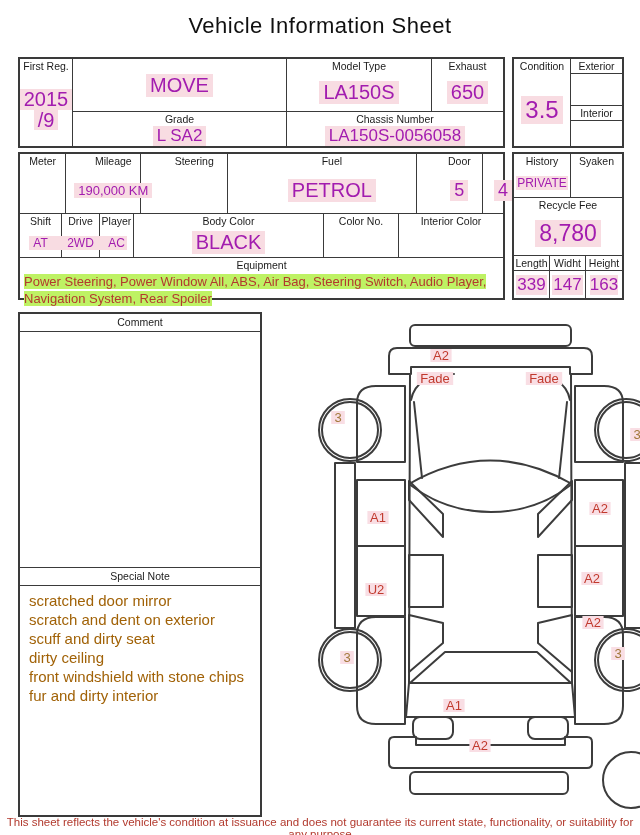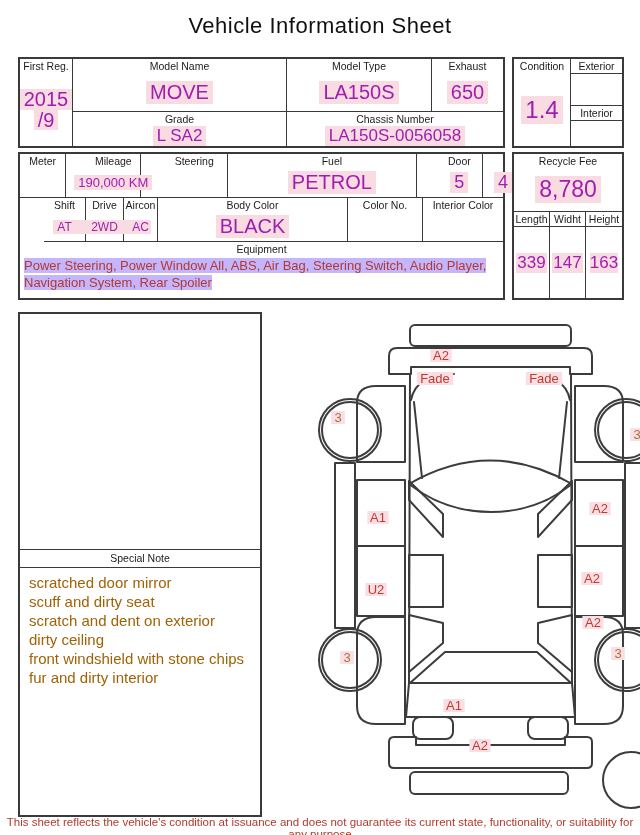--- a/index.html
+++ b/index.html
@@ -15,21 +15,21 @@
   .br { border-right:1px solid #3a3a3a; }
   .lbl { font-size:10.5px; color:#1b1b1b; text-align:center; line-height:14px; height:14px;
          flex:0 0 auto; white-space:nowrap; overflow:hidden; }
   .val { flex:1; display:flex; align-items:center; justify-content:center;
          color:#a21caf; min-height:0; }
   .hl { background:#f8dce2; padding:0 4px; white-space:nowrap; }
   .v12{font-size:12px} .v13{font-size:13px} .v16{font-size:12px} .v17{font-size:17px}
   .v18{font-size:18px} .v20{font-size:20px} .v23{font-size:23px} .v24{font-size:24px}
   .eq { flex:1; color:#b23a2e; font-size:13px; line-height:1.3; padding:2px 4px;
         word-break:break-all; text-align:left; }
-  .eq span { background:#c4b5fd; }
+  .eq span { background:#bef264; }
   .cbox { position:absolute; left:18px; top:312px; width:244px; height:505px;
           border:2px solid #3a3a3a; display:flex; flex-direction:column; box-sizing:border-box; background:#fff; }
   .chead { height:17px; flex:0 0 auto; border-bottom:1px solid #3a3a3a; font-size:10.5px;
            color:#1b1b1b; text-align:center; line-height:16px; }
   .cbody { height:235px; flex:0 0 auto; border-bottom:1px solid #3a3a3a; }
   .nbody { flex:1; padding:5px 9px; overflow:hidden; }
   .note-line { color:#a16207; font-size:15px; line-height:19px; white-space:nowrap; }
   .diagram { position:absolute; left:260px; top:310px; width:380px; height:500px;padding-left:44px; }
   .disclaimer { position:absolute; left:0; top:816px; width:100%; text-align:center;
                 color:#b23a2e; font-size:11.5px; }
@@ -45,21 +45,20 @@
     <div class="col br" style="width:53px">
       <div class="lbl">First Reg.</div>
       <div class="val v20" style="flex-direction:column;line-height:1.02">
         <span class="hl">2015</span>
         <span class="hl">/9</span>
       </div>
     </div>
     <div class="col" style="flex:1">
       <div class="row bb" style="height:53px;flex:0 0 auto;">
         <div class="cell br" style="width:214px">
-          <div class="lbl">Model Name</div>
           <div class="val v20">
               <span class="hl">MOVE</span>
             </div>
         </div>
         <div class="cell br" style="width:145px">
           <div class="lbl">Model Type</div>
           <div class="val v20">
               <span class="hl">LA150S</span>
             </div>
         </div>
@@ -84,33 +83,33 @@
             </div>
         </div>
       </div>
     </div>
   </div>
 
   <div class="tbl" style="left:512px;top:57px;width:112px;height:91px;">
     <div class="col br" style="width:57px">
       <div class="lbl">Condition</div>
       <div class="val v24">
-          <span class="hl">1.4</span>
+          <span class="hl">3.5</span>
         </div>
     </div>
     <div class="col" style="flex:1">
       <div class="lbl bb">Exterior</div>
       <div class="bb" style="height:31px;flex:0 0 auto;"></div>
       <div class="lbl bb">Interior</div>
       <div style="flex:1"></div>
     </div>
   </div>
 
   <div class="tbl" style="left:18px;top:152px;width:487px;height:148px;flex-direction:column;">
-    <div class="row bb" style="height:44px;flex:0 0 auto;gap:20px;">
+    <div class="row bb" style="height:60px;flex:0 0 auto;gap:20px;">
       <div class="cell br" style="width:52px">
         <div class="lbl">Meter</div>
         <div class="val v13"></div>
       </div>
       <div class="cell br" style="width:62px">
         <div class="lbl">Mileage</div>
         <div class="val v13">
             <span class="hl">190,000 KM</span>
           </div>
       </div>
@@ -130,35 +129,35 @@
             <span class="hl">5</span>
           </div>
       </div>
       <div class="cell" style="flex:1">
         <div class="lbl">Seat</div>
         <div class="val v18">
             <span class="hl">4</span>
           </div>
       </div>
     </div>
-    <div class="row bb" style="height:44px;flex:0 0 auto;margin-left:24px;">
+    <div class="row bb" style="height:44px;flex:0 0 auto;">
       <div class="cell br" style="width:42px">
         <div class="lbl">Shift</div>
         <div class="val v16">
             <span class="hl">AT</span>
           </div>
       </div>
       <div class="cell br" style="width:38px">
         <div class="lbl">Drive</div>
         <div class="val v16">
             <span class="hl" style="padding:0 17px">2WD</span>
           </div>
       </div>
       <div class="cell br" style="width:34px">
-        <div class="lbl">Aircon</div>
+        <div class="lbl">Player</div>
         <div class="val v16">
             <span class="hl" style="padding:0 2px">AC</span>
           </div>
       </div>
       <div class="cell br" style="width:190px">
         <div class="lbl">Body Color</div>
         <div class="val v20">
             <span class="hl">BLACK</span>
           </div>
       </div>
@@ -169,20 +168,32 @@
       <div class="cell" style="flex:1">
         <div class="lbl">Interior Color</div>
         <div class="val v13"></div>
       </div>
     </div>
     <div class="lbl">Equipment</div>
     <div class="eq"><span>Power Steering, Power Window All, ABS, Air Bag, Steering Switch, Audio Player, Navigation System, Rear Spoiler</span></div>
   </div>
 
   <div class="tbl" style="left:512px;top:152px;width:112px;height:148px;flex-direction:column;">
+    <div class="row bb" style="height:44px;flex:0 0 auto;">
+      <div class="cell br" style="width:57px">
+        <div class="lbl">History</div>
+        <div class="val v12">
+            <span class="hl" style="padding:0 1px">PRIVATE</span>
+          </div>
+      </div>
+      <div class="cell" style="flex:1">
+        <div class="lbl">Syaken</div>
+        <div class="val v12"></div>
+      </div>
+    </div>
     <div class="cell bb" style="height:58px;flex:0 0 auto;">
       <div class="lbl">Recycle Fee</div>
       <div class="val v23">
           <span class="hl">8,780</span>
         </div>
     </div>
     <div class="row" style="flex:1">
       <div class="cell br" style="width:36px">
         <div class="lbl bb">Length</div>
         <div class="val v17">
@@ -198,26 +209,27 @@
       <div class="cell" style="flex:1">
         <div class="lbl bb">Height</div>
         <div class="val v17">
             <span class="hl" style="padding:0 0">163</span>
           </div>
       </div>
     </div>
   </div>
 
   <div class="cbox">
+    <div class="chead">Comment</div>
     <div class="cbody"></div>
     <div class="chead">Special Note</div>
     <div class="nbody">
         <div class="note-line">scratched door mirror</div>
+        <div class="note-line">scratch and dent on exterior</div>
         <div class="note-line">scuff and dirty seat</div>
-        <div class="note-line">scratch and dent on exterior</div>
         <div class="note-line">dirty ceiling</div>
         <div class="note-line">front windshield with stone chips</div>
         <div class="note-line">fur and dirty interior</div>
       </div>
   </div>
 
   <div class="diagram">
     <svg id="carsvg" width="380" height="500" viewBox="0 0 380 500" xmlns="http://www.w3.org/2000/svg">
       <g stroke="#3c3c3c" stroke-width="2" fill="none" stroke-linejoin="round" stroke-linecap="round">
 

